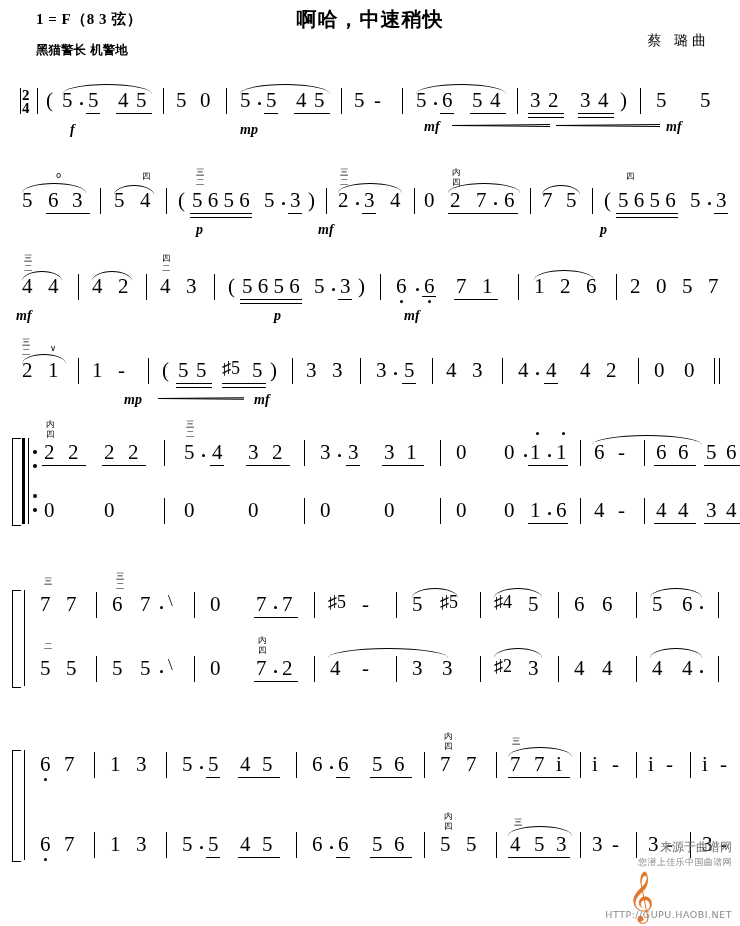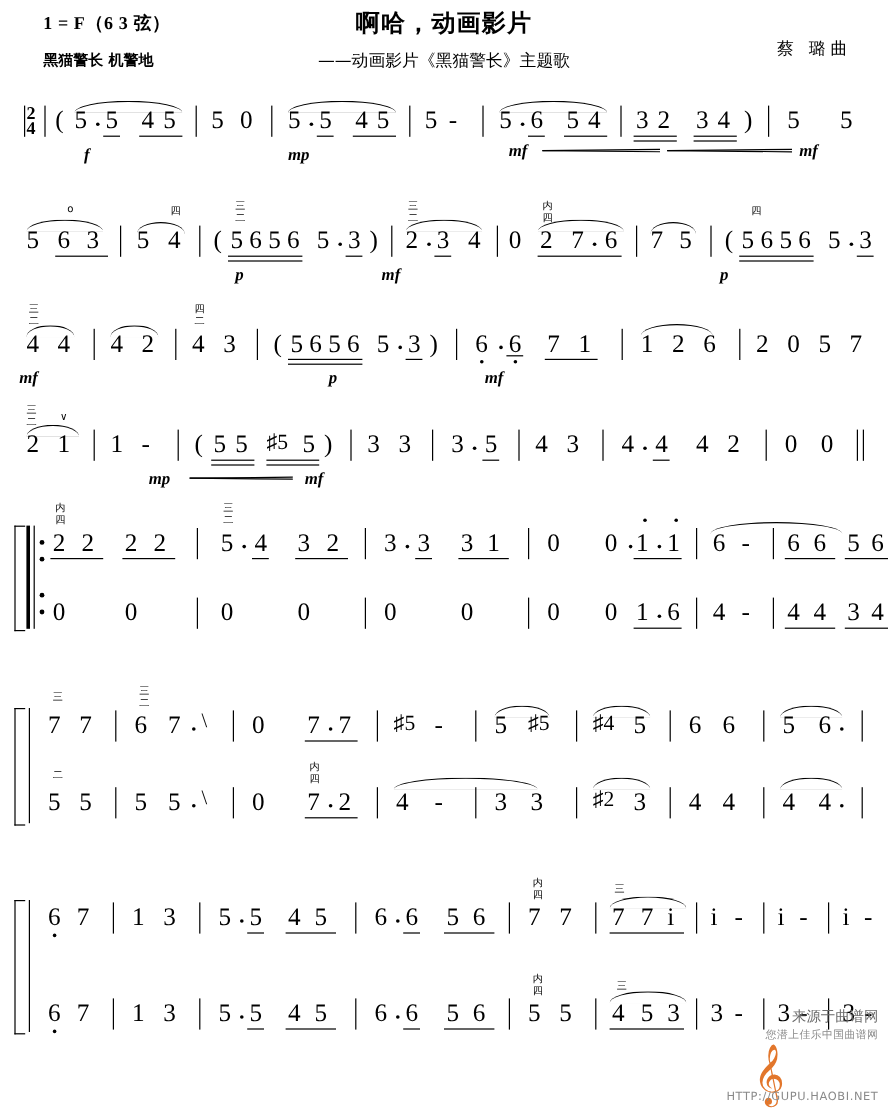--- a/index.html
+++ b/index.html
@@ -138,24 +138,23 @@
     position:absolute;right:86px;bottom:8px;
     font-size:44px;line-height:44px;color:#e2762b;
     font-family:"DejaVu Sans",sans-serif;
   }
 </style>
 </head>
 <body>
 
 <div class="sheet">
 
-  <div class="hdr-key">1 = F（6 3 弦）</div>
+  <div class="hdr-key">1 = F（8 3 弦）</div>
   <div class="hdr-tempo">黑猫警长  机警地</div>
-  <div class="hdr-title">啊哈，动画影片</div>
-  <div class="hdr-sub">——动画影片《黑猫警长》主题歌</div>
+  <div class="hdr-title">啊哈，中速稍快</div>
   <div class="hdr-composer">蔡  璐曲</div>
 
   <div class="sys" style="top:86px;">
 
     <div class="time" style="left:22px;top:3px;">2</div>
     <div class="time" style="left:22px;top:16px;">4</div>
     <div class="bar" style="left:20px;top:2px;height:26px;"></div>
     <div class="bar" style="left:37px;top:2px;height:26px;"></div>
 
     <div class="n" style="left:46px;top:4px;">(</div>

